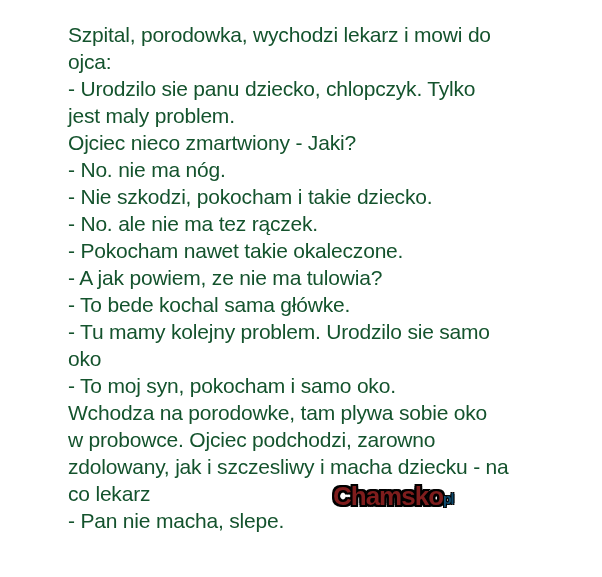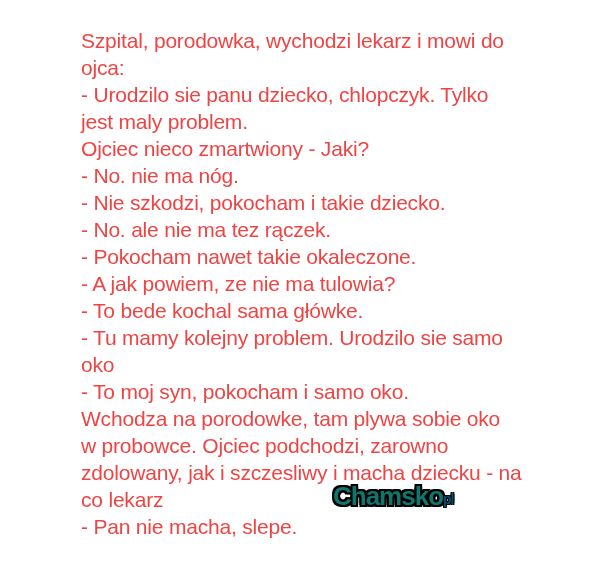--- a/index.html
+++ b/index.html
@@ -11,42 +11,41 @@
     position: relative;
     width: 602px;
     height: 577px;
     background: #ffffff;
     overflow: hidden;
     font-family: "Liberation Sans", sans-serif;
   }
   .joke-text {
     position: absolute;
     left: 68px;
-    top: 27px;
+    top: 21px;
     width: 500px;
     font-size: 21px;
     line-height: 27px;
-    color: #ef4444;
+    color: #14532d;
     white-space: pre-line;
     letter-spacing: -0.2px;
-    margin-left: 13px;
   }
   .watermark {
     position: absolute;
     left: 333px;
     top: 481px;
     white-space: nowrap;
     font-family: "Liberation Sans", sans-serif;
     font-weight: bold;
     user-select: none;
   }
   .wm-brand {
     font-size: 26px;
     letter-spacing: -1px;
-    color: #0f766e;
+    color: #7f1d1d;
     text-shadow:
       -2px -2px 0 #000,  2px -2px 0 #000,
       -2px  2px 0 #000,  2px  2px 0 #000,
       -2px  0   0 #000,  2px  0   0 #000,
        0   -2px 0 #000,  0    2px 0 #000;
   }
   .wm-suffix {
     font-size: 14px;
     color: #0c4a6e;
     letter-spacing: -1px;

